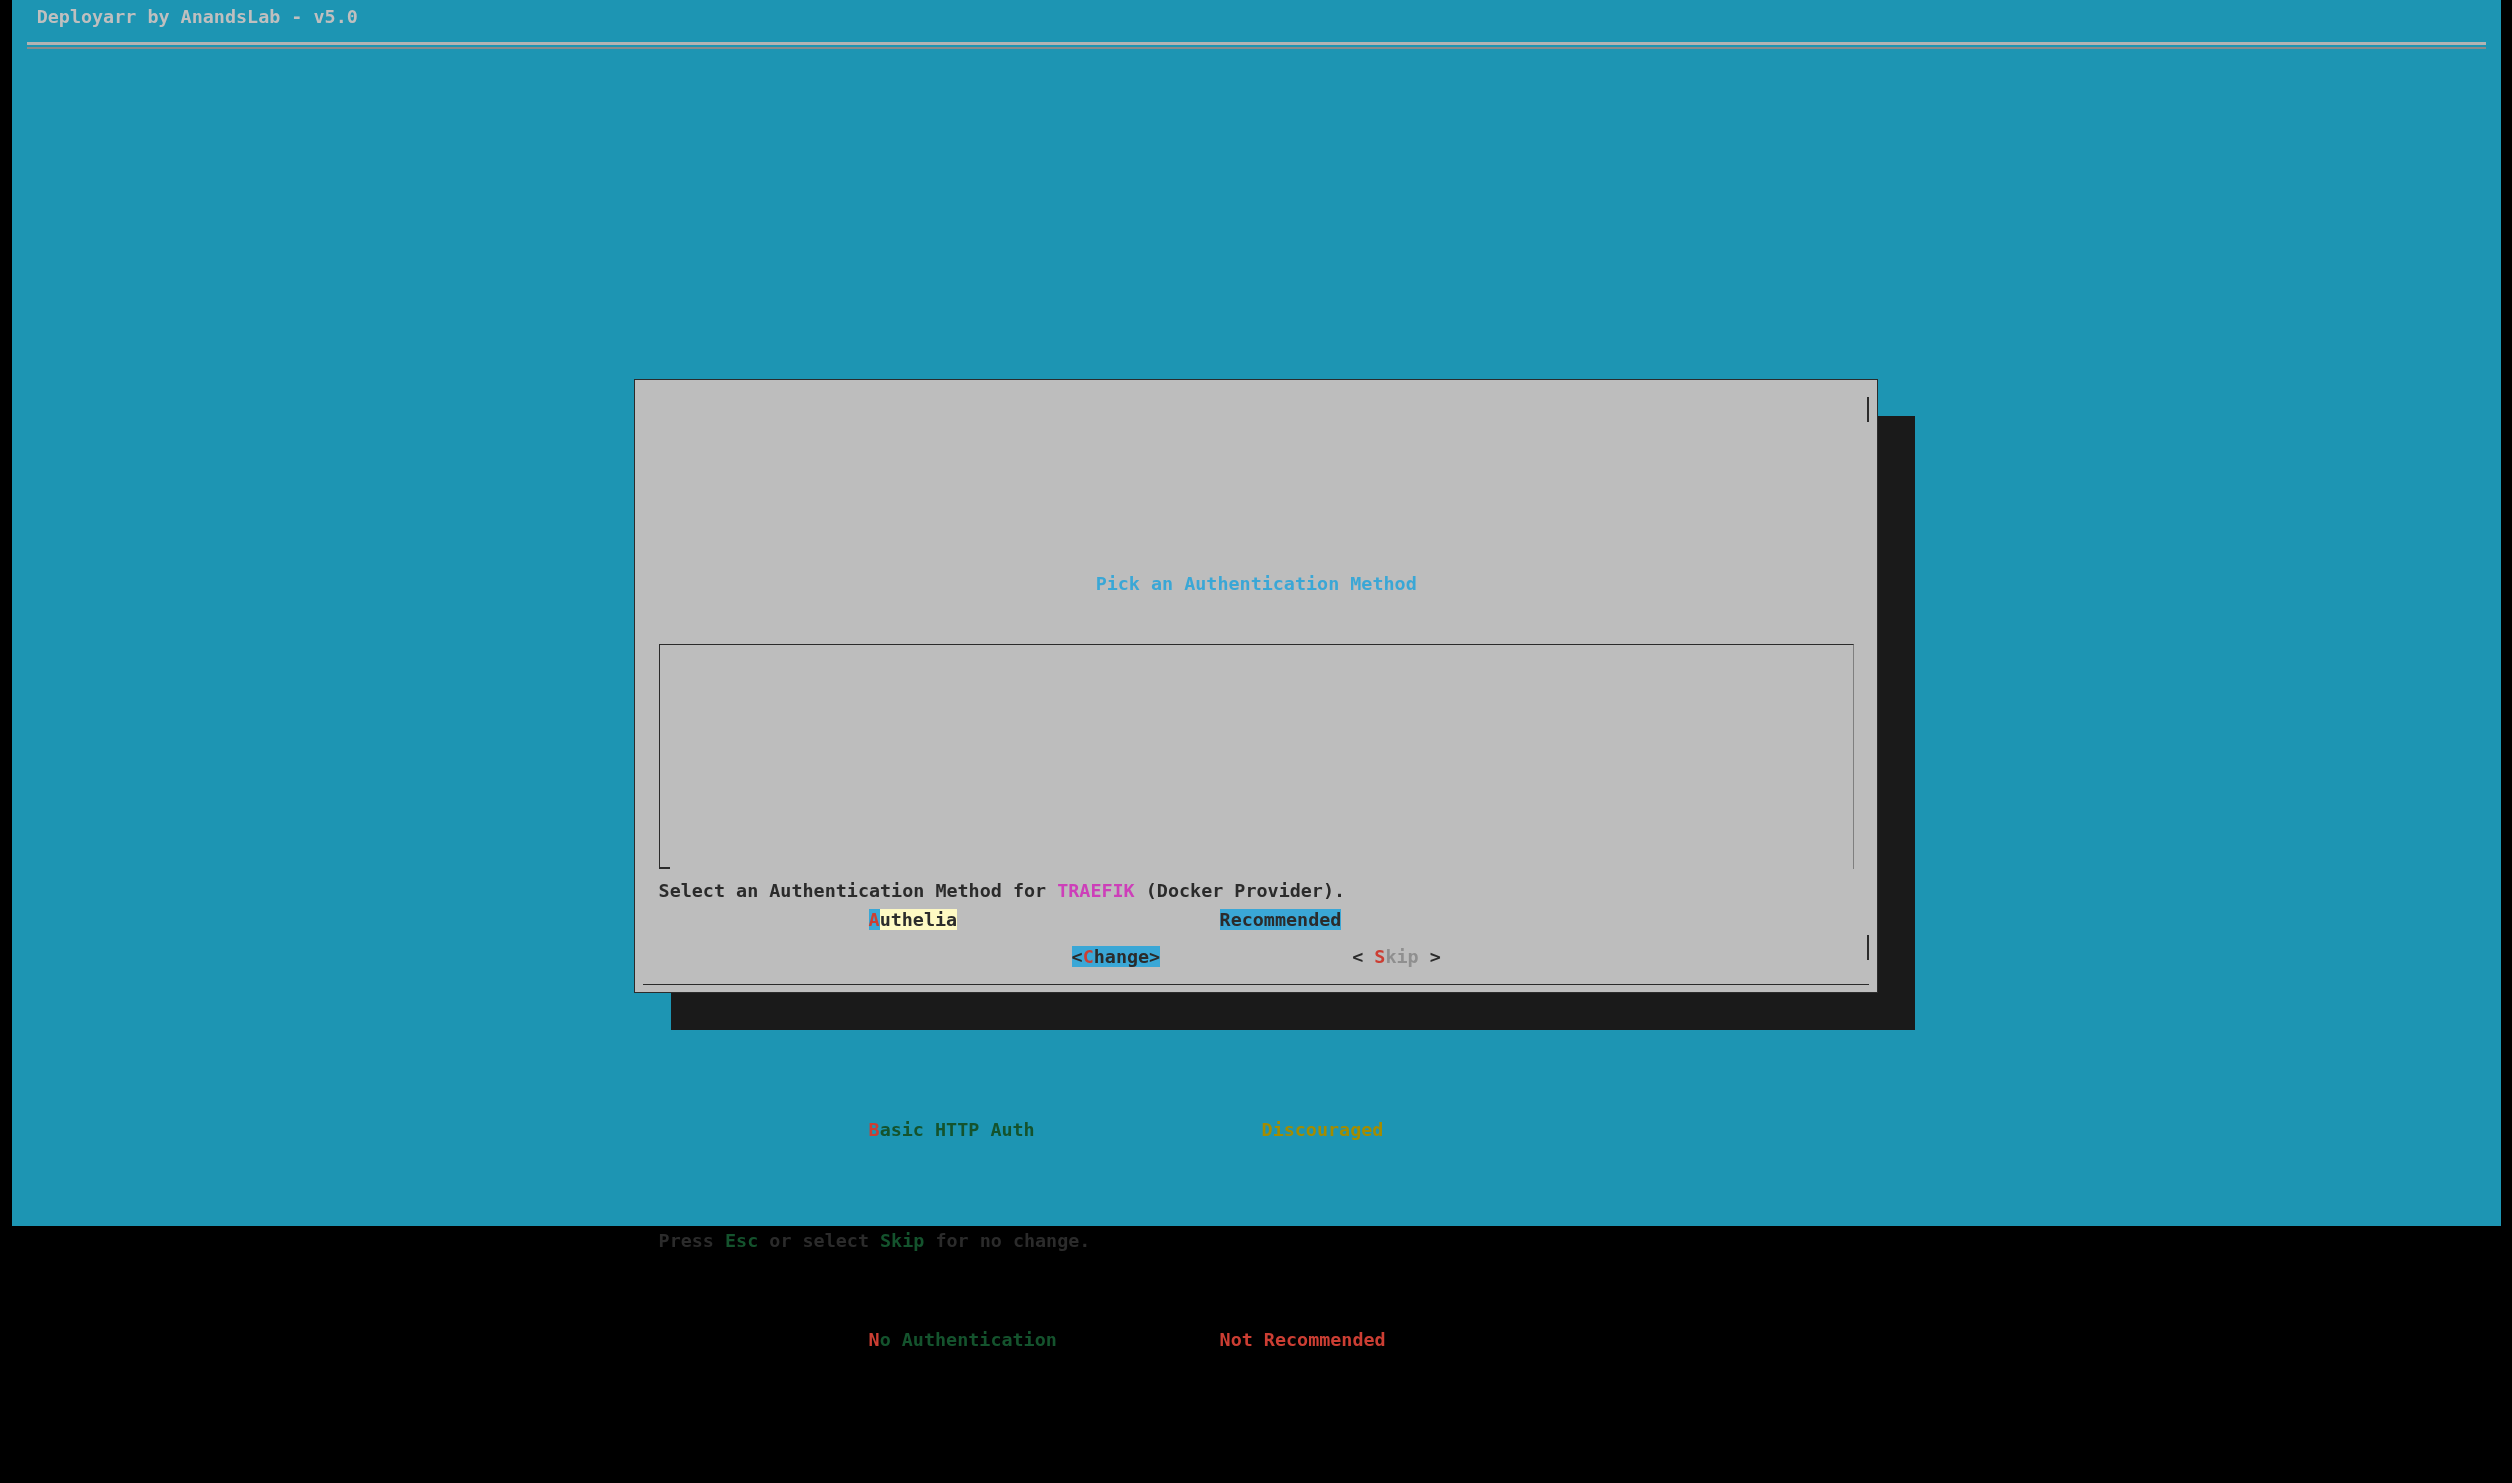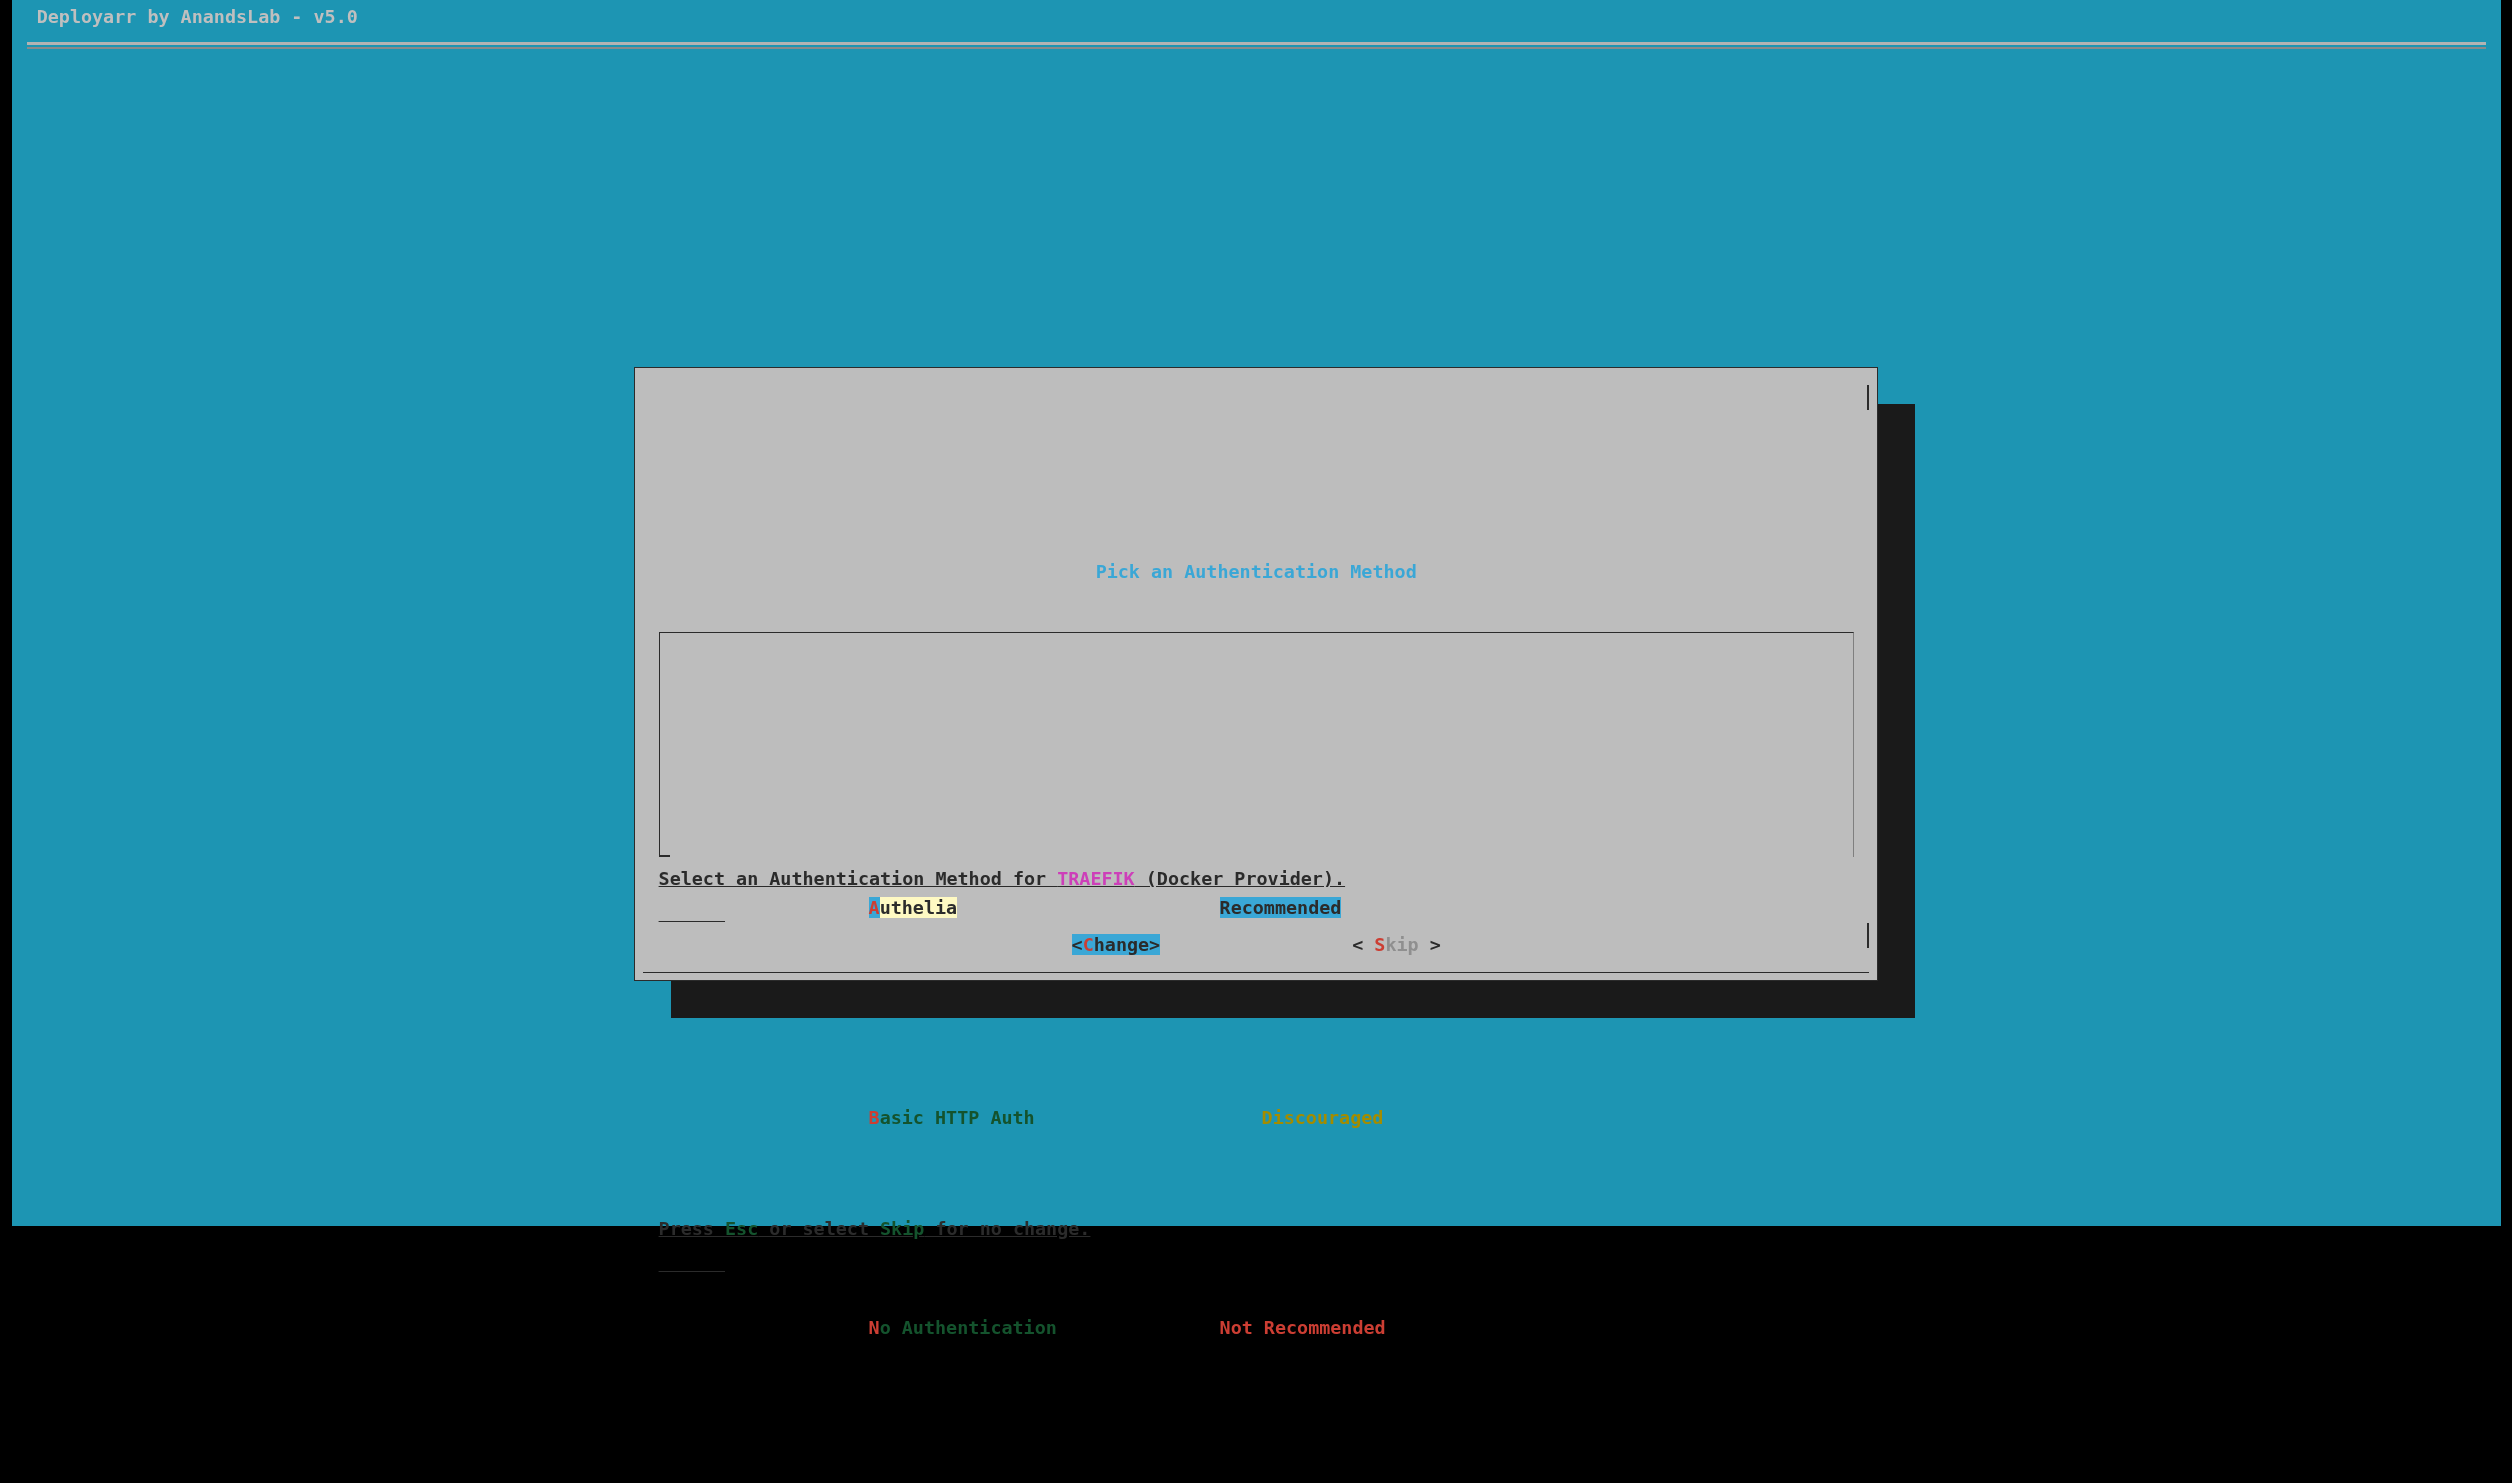--- a/index.html
+++ b/index.html
@@ -45,21 +45,21 @@
     right: 15px;
     top: 47px;
     height: 1.7px;
     background: #8a8a8a;
   }
 
   
   .dialog-wrap {
     position: absolute;
     left: 50%;
-    top: 367px;
+    top: 379px;
     transform: translateX(-50%);
   }
   .shadow {
     position: absolute;
     left: 37px;
     top: 37px;
     width: 1244px;
     height: 614px;
     background: #1a1a1a;
   }
@@ -75,21 +75,20 @@
     white-space: pre;
   }
   .dlg-title {
     text-align: center;
     color: #3aa7d6;
     font-weight: bold;
   }
   .body-line {
     font-weight: bold;
     color: #2b2b2b;
-    text-decoration: underline;
   }
   .magenta { color: #cd3fb9; font-weight: bold; }
   .cyan    { color: #14532d; font-weight: bold; }
   .red     { color: #cc3e33; font-weight: bold; }
   .yellow  { color: #a38c00; font-weight: bold; margin-left: 42px; }
 
   .sel-inv-opt  { background: #3aa7d6; color: #cc3e33; font-weight: bold; }
   .sel-inv-opt2 { background: #fef9c3; color: #2b2b2b; font-weight: bold; }
   .sel-inv-desc { background: #3aa7d6; color: #2b2b2b; font-weight: bold; }
 

